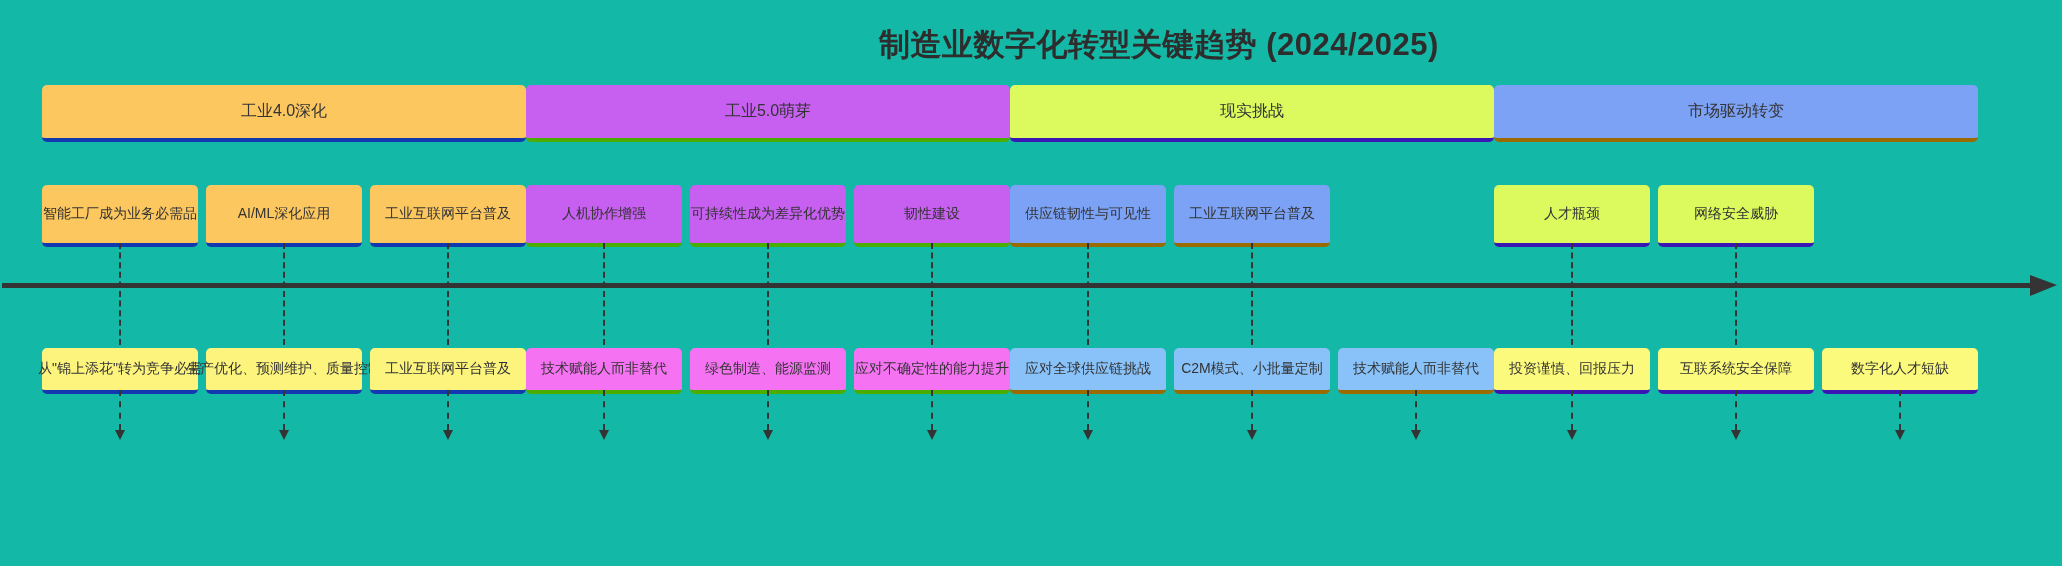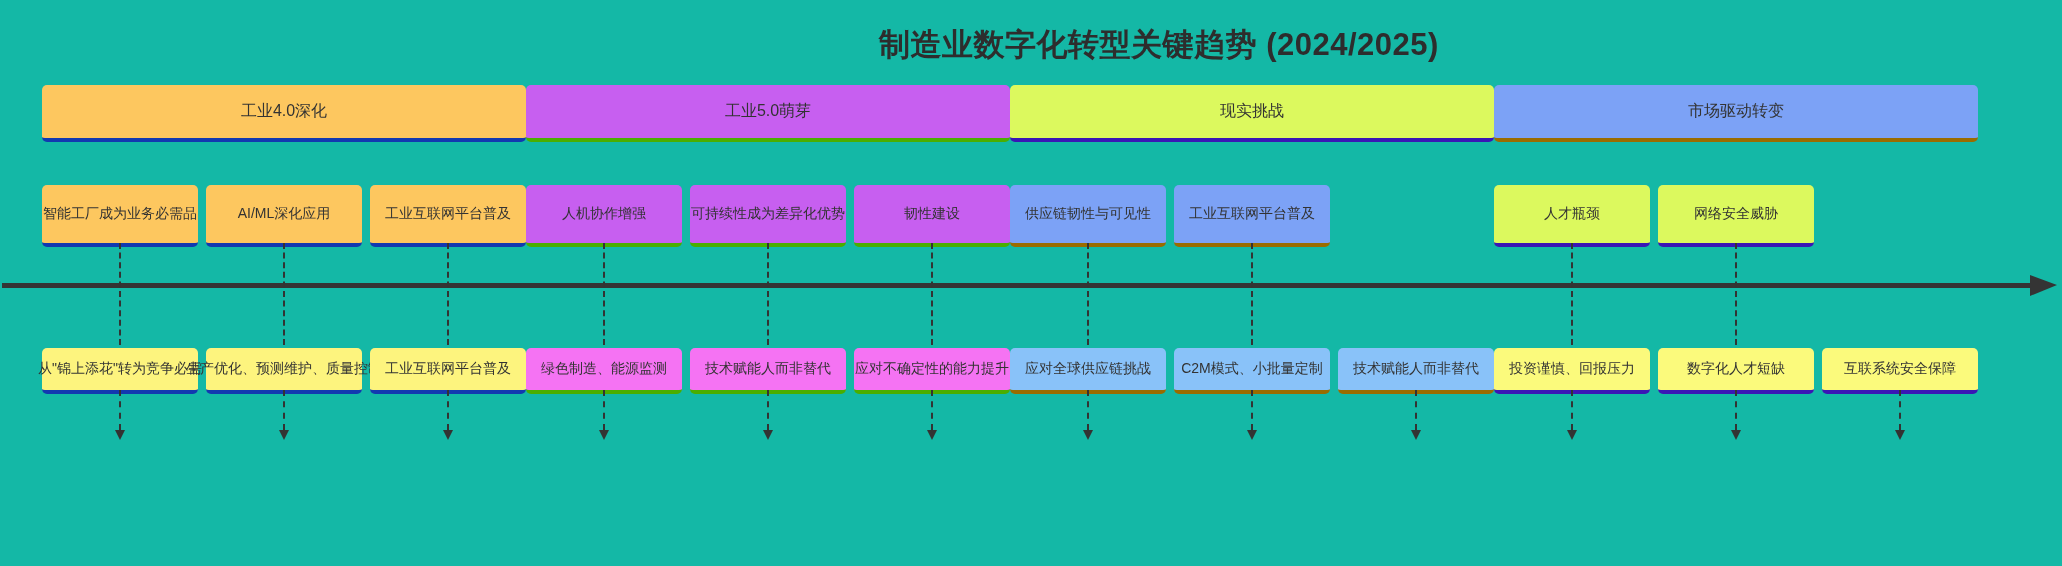--- a/index.html
+++ b/index.html
@@ -118,24 +118,24 @@
         </div>
       <div class="detail-box" style="--fill: #fdc75f; --detail-fill: #fdf47e; --accent: #1239b0;">
           <span>生产优化、预测维护、质量控制</span>
         </div>
       <div class="detail-box" style="--fill: #fdc75f; --detail-fill: #fdf47e; --accent: #1239b0;">
           <span>工业互联网平台普及</span>
         </div>
     </div>
     <div class="sec-group" style="--fill: #c75ff0; --detail-fill: #f573f3; --accent: #4aae00;">
       <div class="detail-box" style="--fill: #c75ff0; --detail-fill: #f573f3; --accent: #4aae00;">
-          <span>绿色制造、能源监测</span>
+          <span>技术赋能人而非替代</span>
         </div>
       <div class="detail-box" style="--fill: #c75ff0; --detail-fill: #f573f3; --accent: #4aae00;">
-          <span>技术赋能人而非替代</span>
+          <span>绿色制造、能源监测</span>
         </div>
       <div class="detail-box" style="--fill: #c75ff0; --detail-fill: #f573f3; --accent: #4aae00;">
           <span>应对不确定性的能力提升</span>
         </div>
     </div>
     <div class="sec-group" style="--fill: #7ca2f6; --detail-fill: #89c2f9; --accent: #9a6c00;">
       <div class="detail-box" style="--fill: #7ca2f6; --detail-fill: #89c2f9; --accent: #9a6c00;">
           <span>应对全球供应链挑战</span>
         </div>
       <div class="detail-box" style="--fill: #7ca2f6; --detail-fill: #89c2f9; --accent: #9a6c00;">
@@ -143,21 +143,21 @@
         </div>
       <div class="detail-box" style="--fill: #7ca2f6; --detail-fill: #89c2f9; --accent: #9a6c00;">
           <span>技术赋能人而非替代</span>
         </div>
     </div>
     <div class="sec-group" style="--fill: #dcf95e; --detail-fill: #fbfa7c; --accent: #3a16b5;">
       <div class="detail-box" style="--fill: #dcf95e; --detail-fill: #fbfa7c; --accent: #3a16b5;">
           <span>投资谨慎、回报压力</span>
         </div>
       <div class="detail-box" style="--fill: #dcf95e; --detail-fill: #fbfa7c; --accent: #3a16b5;">
-          <span>数字化人才短缺</span>
+          <span>互联系统安全保障</span>
         </div>
       <div class="detail-box" style="--fill: #dcf95e; --detail-fill: #fbfa7c; --accent: #3a16b5;">
-          <span>互联系统安全保障</span>
+          <span>数字化人才短缺</span>
         </div>
     </div>
   </div>
 
 </div>
 
 </body></html>

